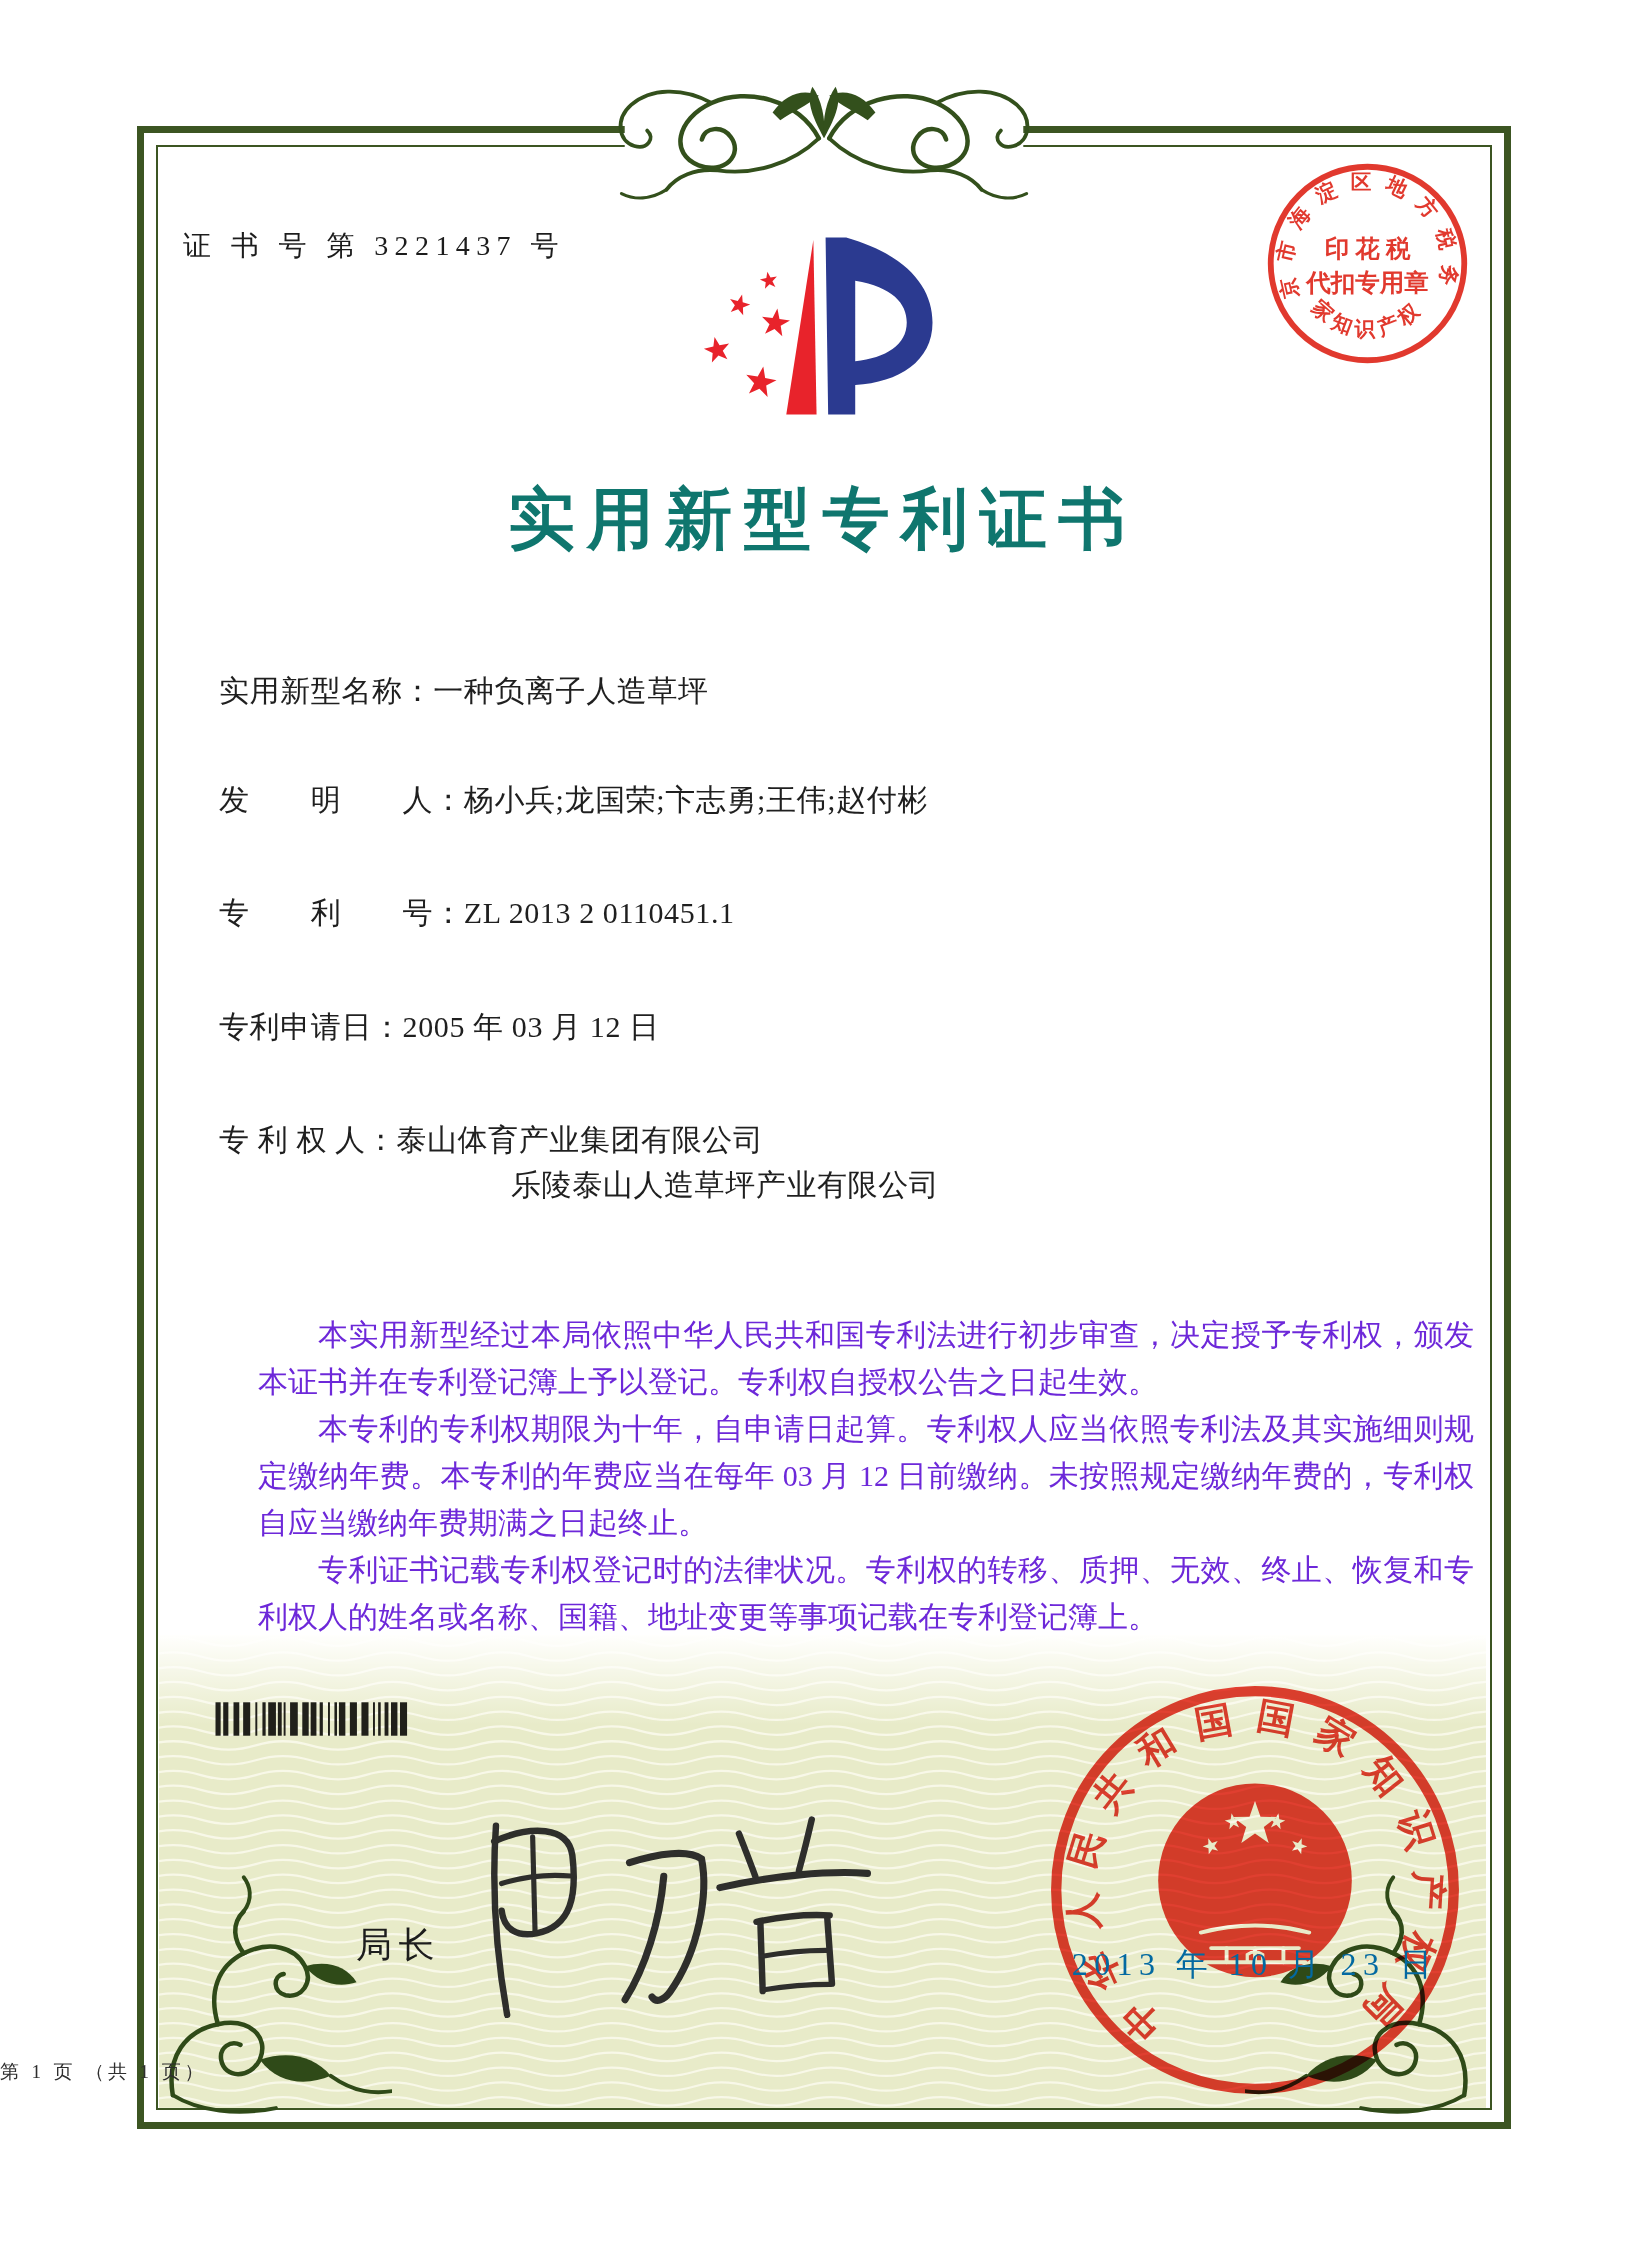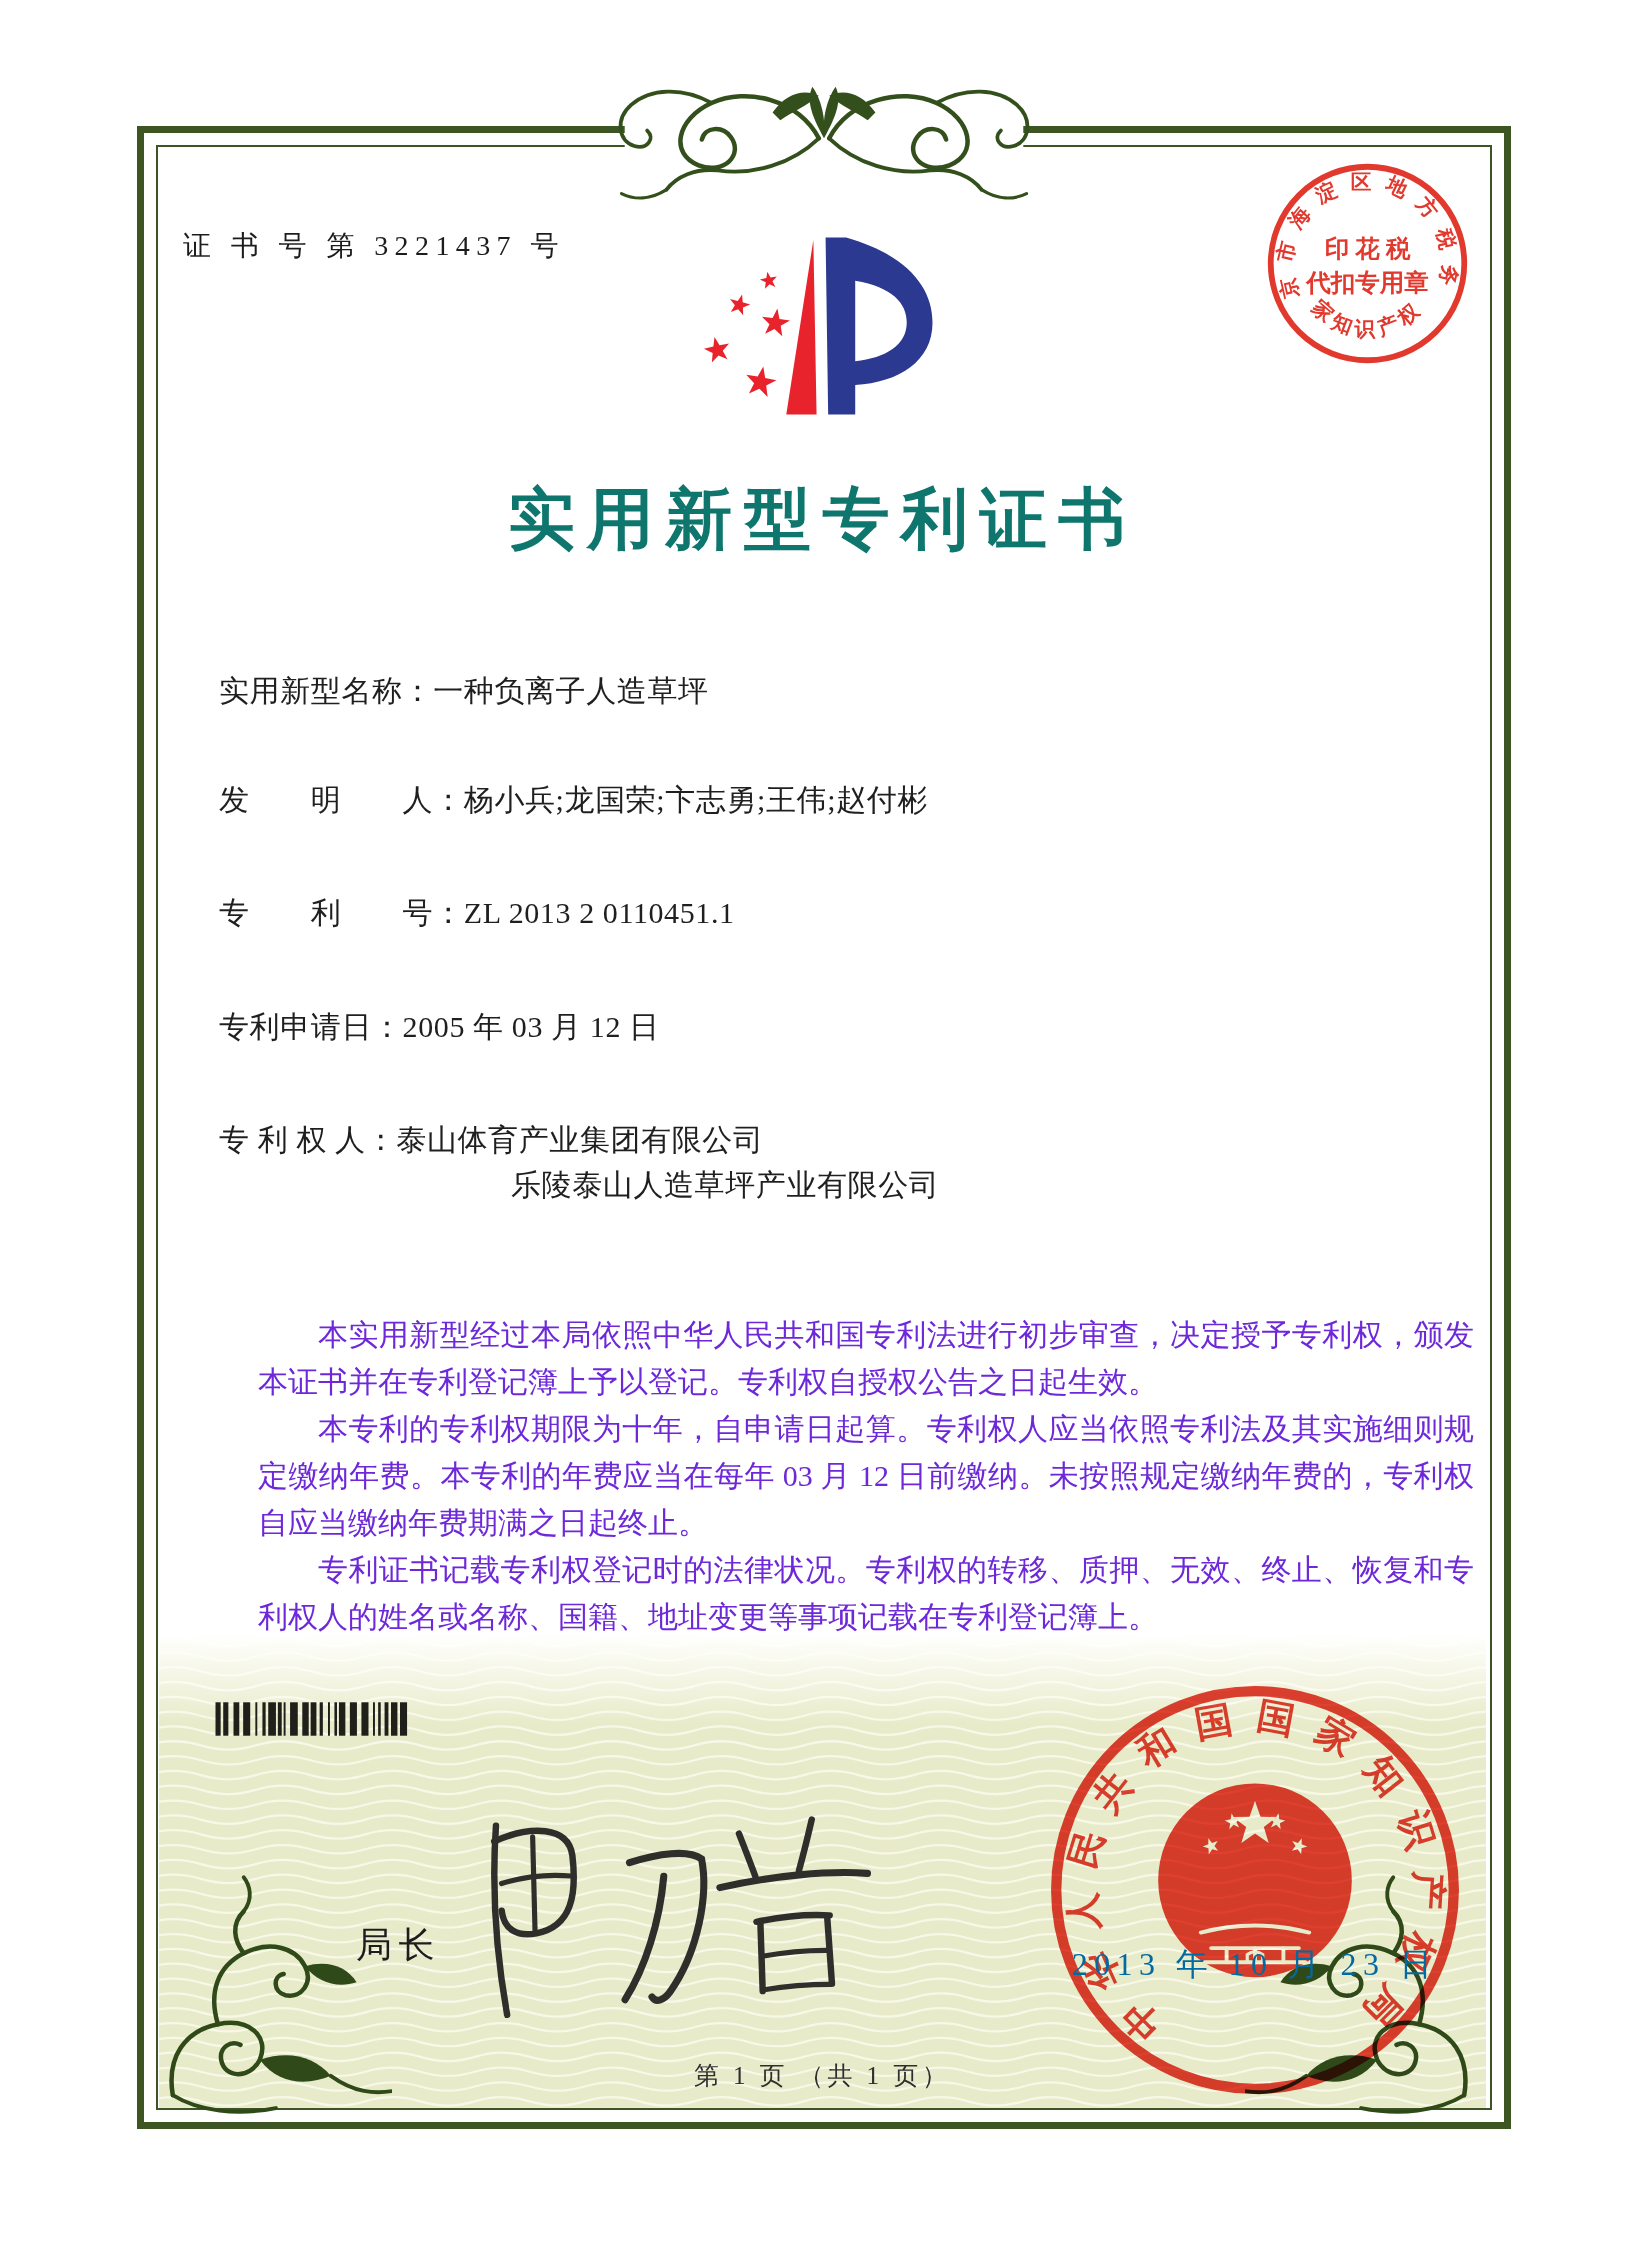--- a/index.html
+++ b/index.html
@@ -38,21 +38,21 @@
   .paras{left:217px; top:1311px; width:1216px; font-size:30px; line-height:47px;
          text-align:justify; color:#6d28d9;margin-left:41px;}
   .paras p{margin:0; text-indent:2em;}
   .barcode{left:214px; top:1701px; width:201px; height:36px; z-index:4;}
   .director-label{left:356px; top:1921px; font-size:36px; letter-spacing:6.4px; color:#1d1d1d; z-index:5;}
   .signature{left:439px; top:1799px; width:451px; height:232px; z-index:5;}
   .seal{left:1042px; top:1677px; width:426px; height:426px; z-index:5; mix-blend-mode:multiply; opacity:.96;}
   .seal-date{left:1042px; top:1943px; width:426px; text-align:center; font-size:32px;
              letter-spacing:6.4px; color:#0369a1; z-index:6;}
   .tax-stamp{left:1263px; top:159px; width:209px; height:209px; z-index:5; mix-blend-mode:multiply; opacity:.93;}
-  .footer{left:0; top:2059px; width:1645px; text-align:center; font-size:25px;
+  .footer{left:0; top:2059px; width:1645px; text-align:left; font-size:19px;
           letter-spacing:3.9px; color:#2e2e2e; z-index:4;}
 </style>
 </head>
 <body>
 
 <div class="page">
 
   <div class="guilloche">
     <svg id="waves" width="1327" height="473" viewBox="0 0 2058 733">
         <rect x="0" y="0" width="2058" height="733" fill="#e8ebc9"></rect>

